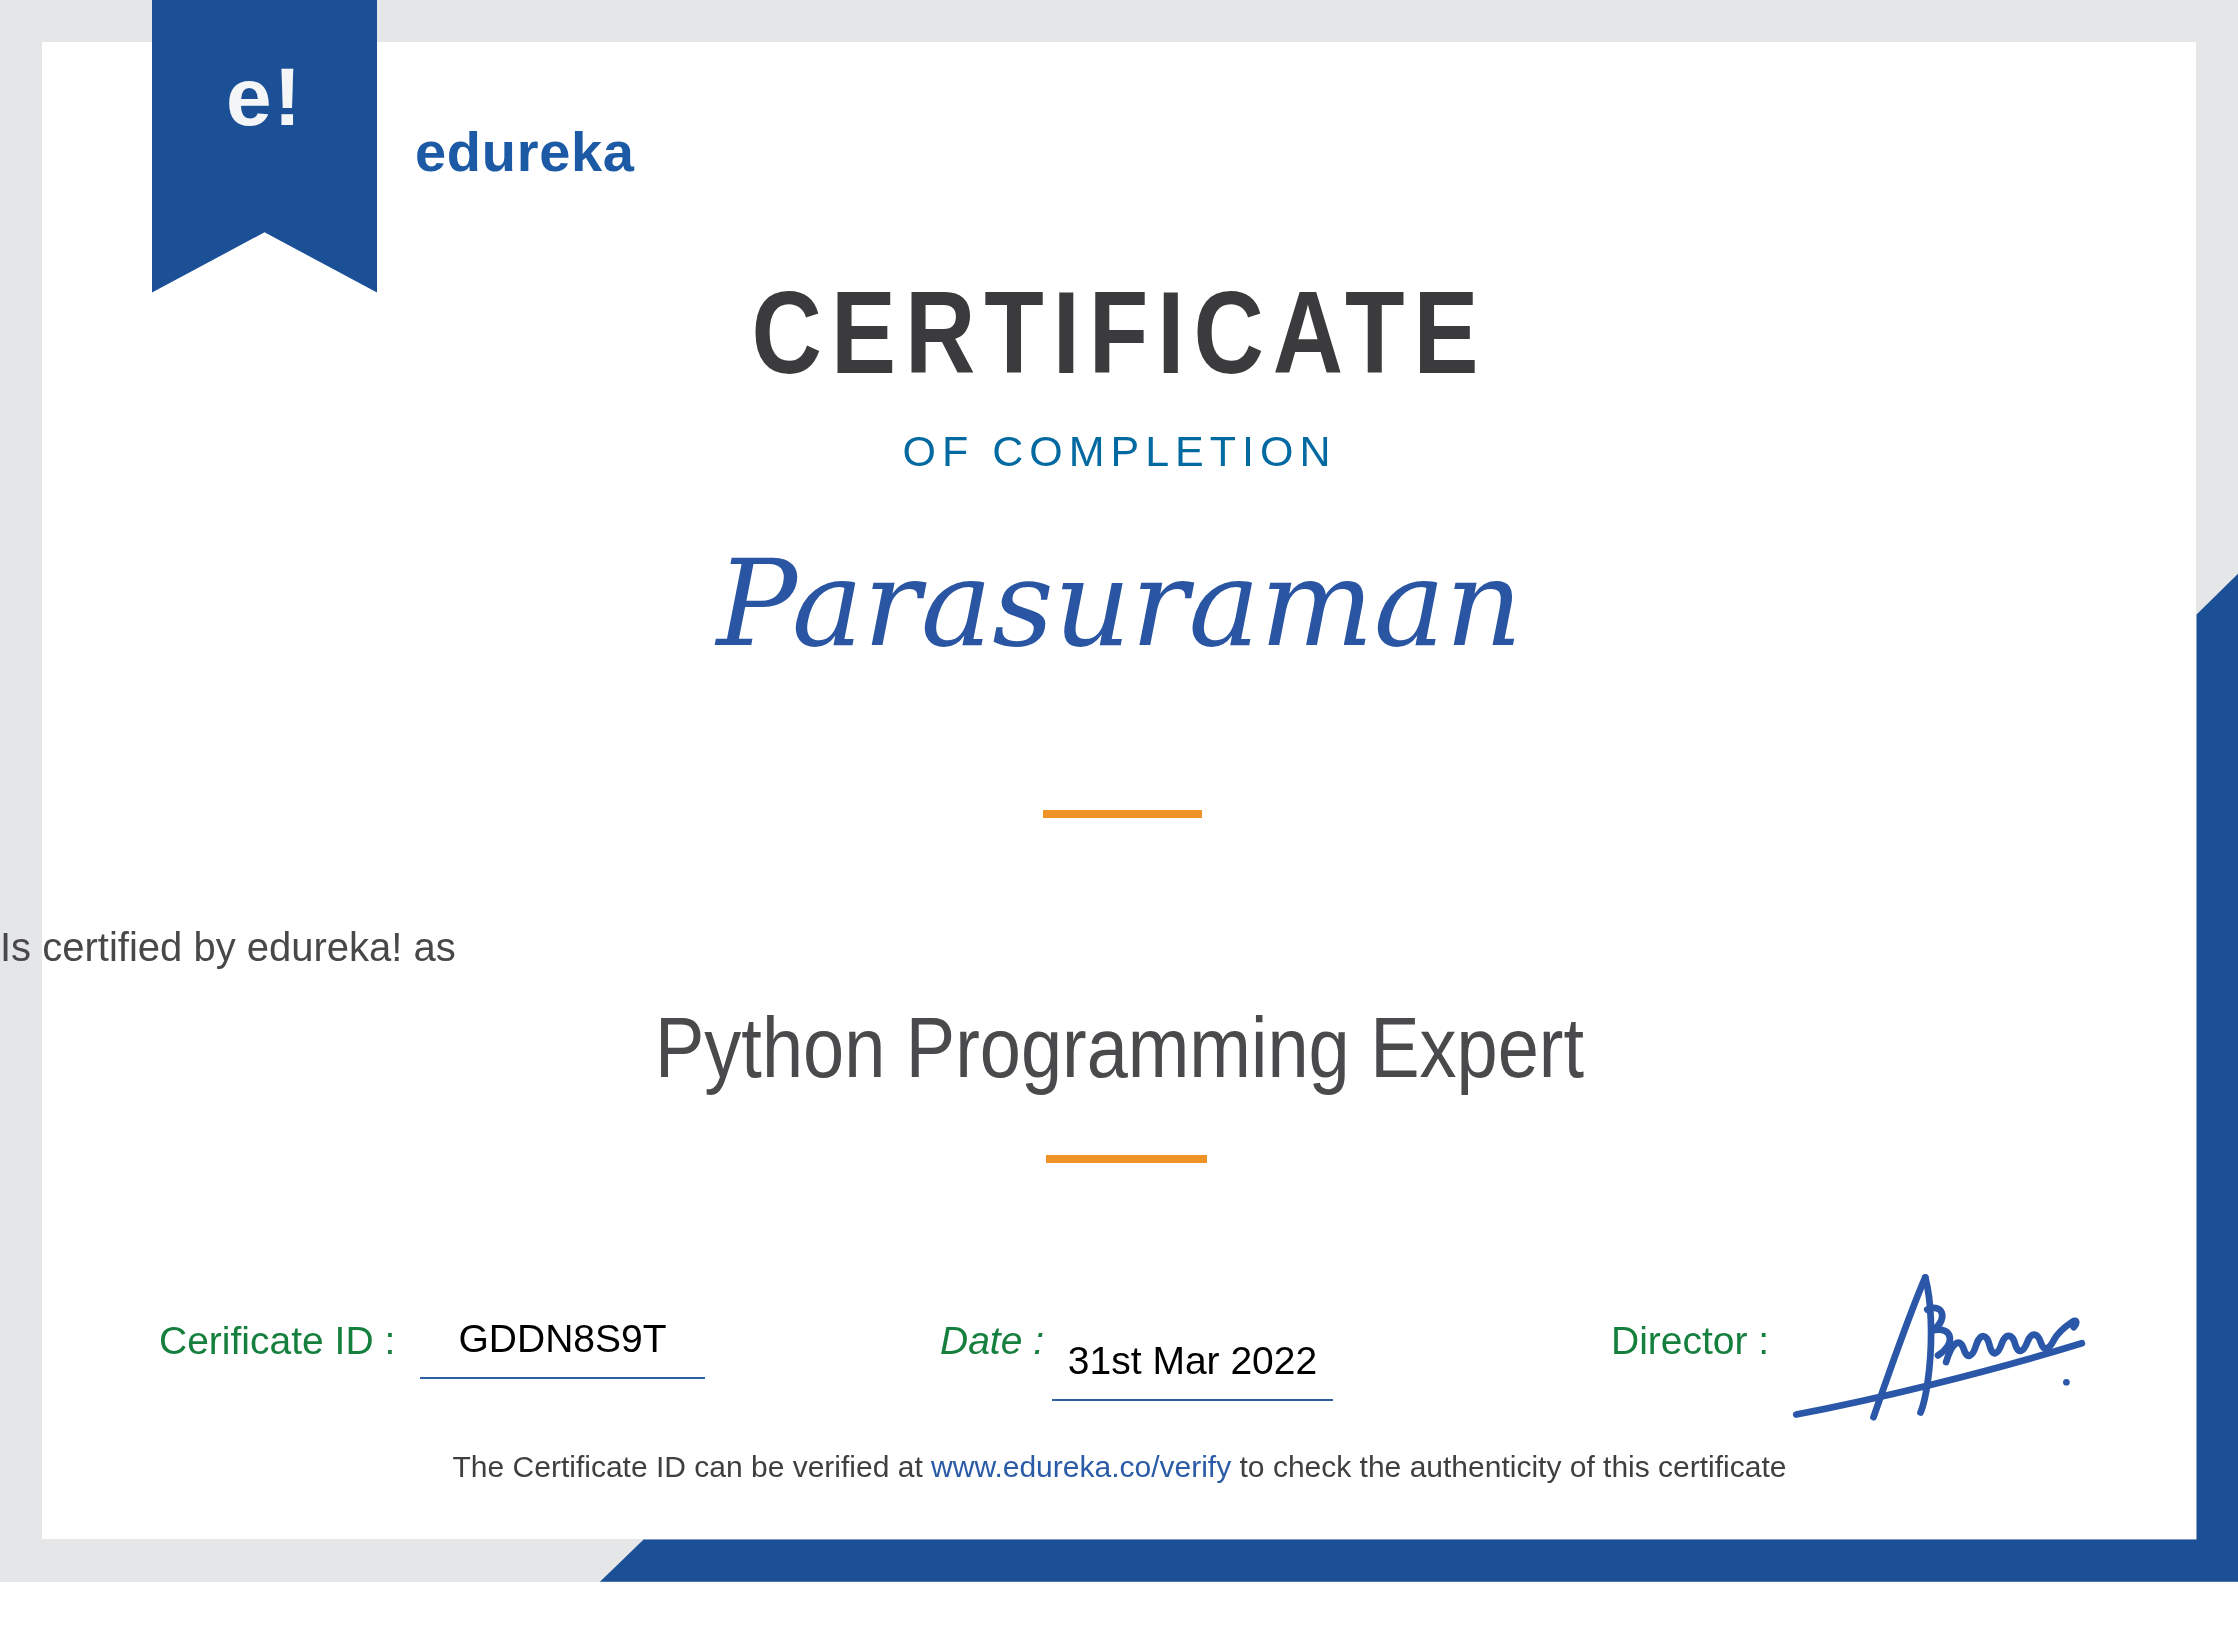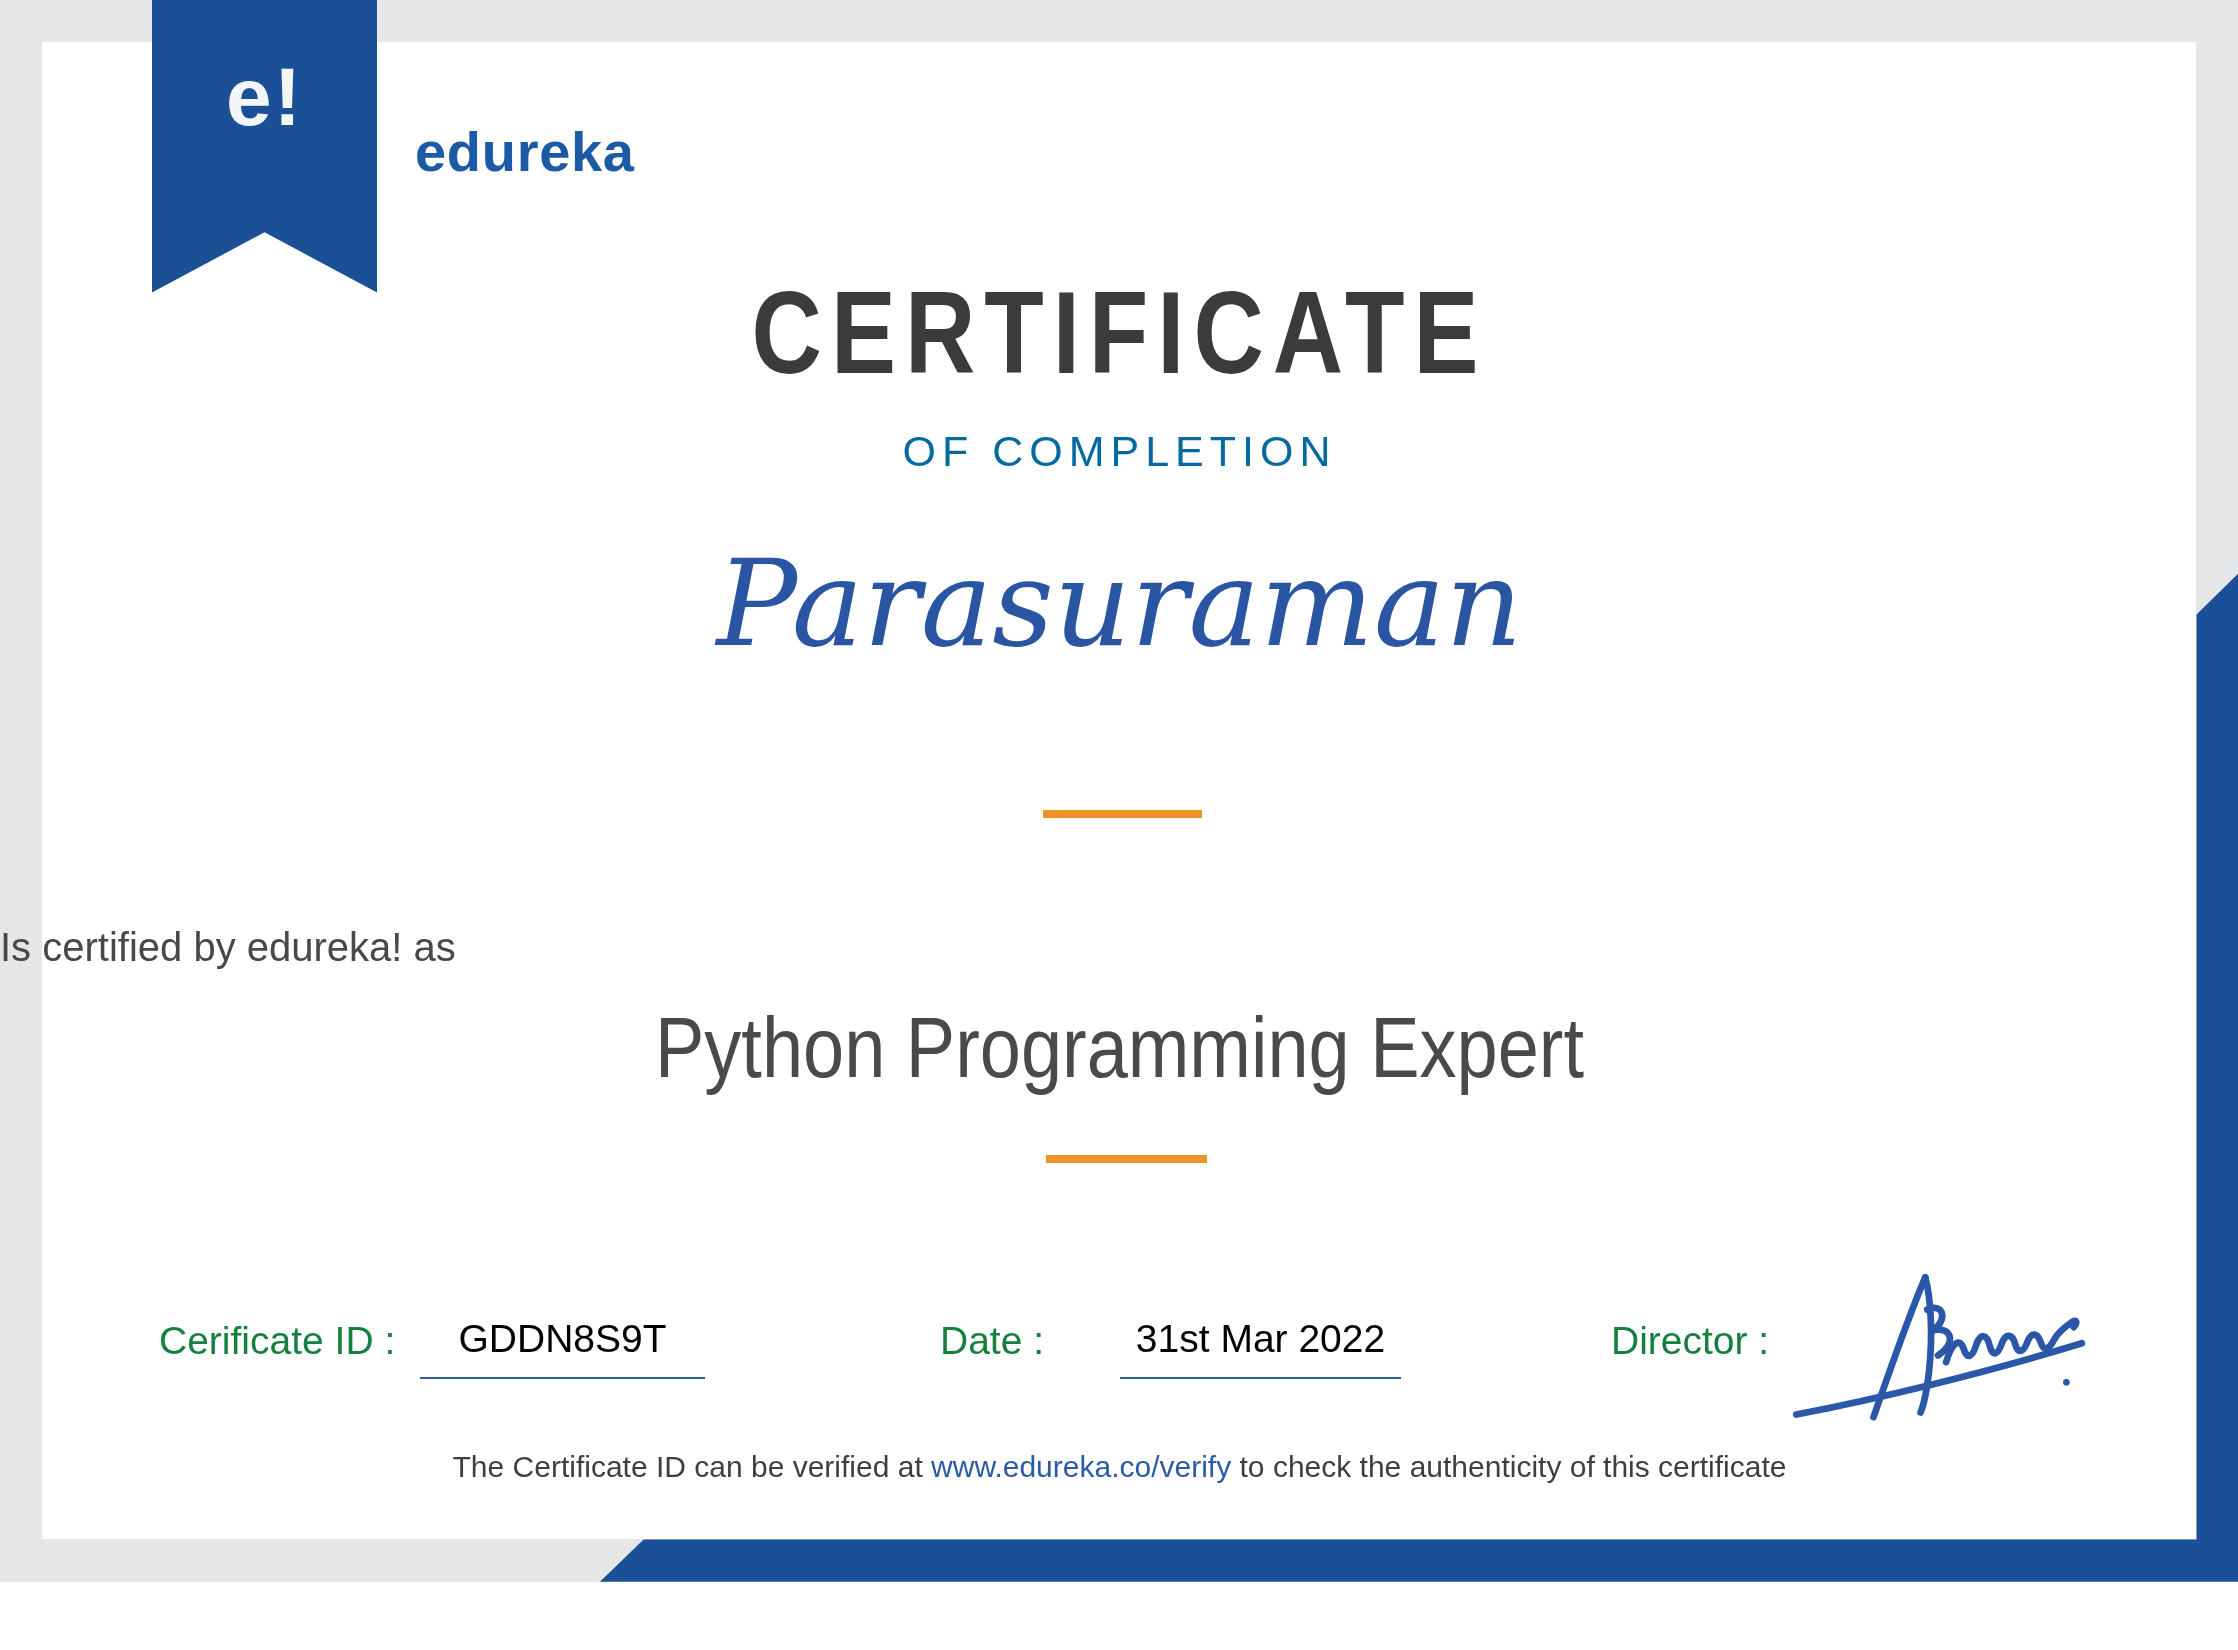--- a/index.html
+++ b/index.html
@@ -45,30 +45,30 @@
   }
   .program{
     position:absolute;left:0;top:1005px;width:100%;text-align:center;
     font-size:85px;color:#4a4a4c;line-height:1;white-space:nowrap;
     transform:scaleX(.87);transform-origin:50% 50%;
   }
   .field-label{
     position:absolute;top:1321px;font-size:39px;color:#15803d;line-height:1;white-space:nowrap;
   }
   .field-label.id{left:159px;}
-  .field-label.date{left:940px;}
+  .field-label.date{left:940px;font-style:italic;}
   .field-label.director{left:1611px;}
   .field-value{
     position:absolute;top:1318px;text-align:center;font-size:39px;color:#55555
 
 8;line-height:1.1;
     border-bottom:2.7px solid #2e5fa3;padding-bottom:16px;white-space:nowrap;
   }
   .field-value.id{left:420px;width:285px;}
-  .field-value.date{left:1120px;width:281px;}
+  .field-value.date{left:1052px;width:281px;margin-top:22px;}
   .signature{position:absolute;left:1766px;top:1268px;width:336px;height:168px;}
   .footer{
     position:absolute;left:0;top:1449px;width:100%;text-align:center;
     font-size:30px;color:#3f3f41;line-height:1.2;white-space:nowrap;
   }
   .footer .link{color:#2a5ba6;text-decoration:none;cursor:pointer;}
 </style>
 </head>
 <body>
 

